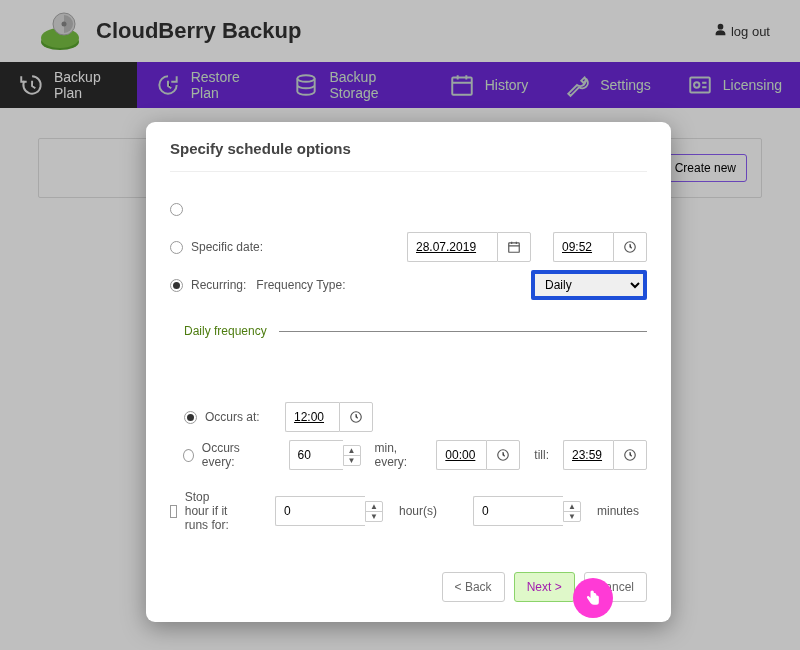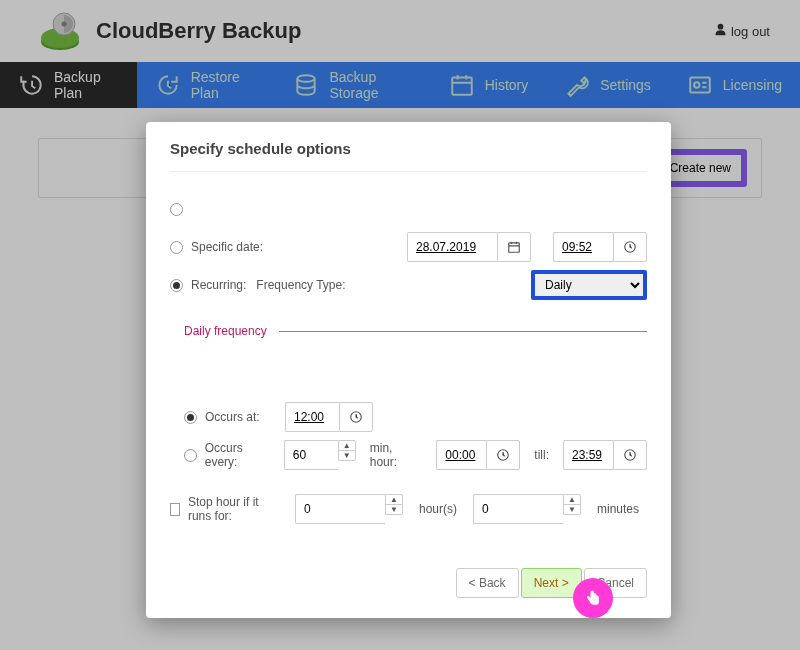--- a/index.html
+++ b/index.html
@@ -34,21 +34,21 @@
     .logout {
       color: #333;
       font-size: 13px;
       display: flex;
       align-items: center;
       gap: 4px;
       cursor: pointer;
     }
     
     .nav {
-      background: #3b82f6;
+      background: #6d28d9;
       display: flex;
       height: 46px;
     }
     .nav-item {
       display: flex;
       align-items: center;
       gap: 10px;
       padding: 0 18px;
       color: #d7f0d7;
       font-size: 14px;
@@ -70,41 +70,41 @@
       border: 1px solid #e0e0e0;
       border-radius: 2px;
       background: #fff;
       height: 60px;
       display: flex;
       justify-content: flex-end;
       align-items: center;
       padding: 0 14px;
     }
     .create-btn {
-      border: 6px solid #8b5cf6;
+      border: 1px solid #8b5cf6;
       background: #fff;
       font-size: 12px;
       padding: 6px 10px;
       border-radius: 3px;
       cursor: pointer;
     }
     
     .overlay {
       position: absolute;
       inset: 0;
       background: rgba(0,0,0,0.25);
     }
     
     .modal {
       position: absolute;
       left: 146px;
       top: 122px;
       width: 525px;
       background: #fff;
-      border-radius: 4px;
+      border-radius: 9px;
       box-shadow: 0 6px 24px rgba(0,0,0,0.35);
       z-index: 20;
       padding: 18px 24px 20px 24px;
     }
     .modal-title {
       font-size: 15px;
       font-weight: bold;
       color: #444;
       padding-bottom: 14px;
       border-bottom: 1px solid #eee;
@@ -173,36 +173,37 @@
     .select {
       border: 4px solid #1d4ed8;
       height: 30px;
       width: 116px;
       font-size: 12px;
       padding: 0 6px;
       border-radius: 2px;
     }
     .fieldset-label {
       font-size: 12px;
-      color: #be185d;
+      color: #4d7c0f;
       display: flex;
       align-items: center;
       gap: 12px;
       margin: 20px 0 10px 14px;
     }
     .fieldset-label .line {
       flex: 1;
       height: 1px;
       background: #888;
     }
     .subopts { margin-top: 60px; }
     .spin {
       display: flex;
-      align-items: flex-start;
+      align-items: center;
       height: 30px;
+      margin-left: 20px;
     }
     .spin .ctl-input {
       width: 90px;
       border-right: none;
       border-radius: 2px 0 0 2px;
     }
     .spin-btns {
       display: flex;
       flex-direction: column;
       width: 18px;
@@ -215,37 +216,37 @@
       display: flex;
       align-items: center;
       justify-content: center;
       cursor: pointer;
       color: #555;
     }
     .spin-btns div:first-child { border-bottom: 1px solid #ccc; }
     .modal-footer {
       display: flex;
       justify-content: flex-end;
-      gap: 2px;
+      gap: 9px;
       padding-top: 40px;
     }
     .btn {
       border: 1px solid #ccc;
       background: #fff;
       font-size: 12px;
       height: 30px;
       padding: 0 12px;
       border-radius: 3px;
       cursor: pointer;
       color: #666;
     }
     .btn.next {
       background: #dff8c9;
       border-color: #8bd36a;
-      color: #a16207;
+      color: #a21caf;
     }
     .cursor-badge {
       position: absolute;
       left: 573px;
       top: 578px;
       width: 40px; height: 40px;
       border-radius: 50%;
       background: #ff3ad6;
       z-index: 50;
       display: flex;
@@ -422,21 +423,21 @@
         <div style="width:6px"></div>
         <input type="radio" class="radio" name="occurs" style="">
         <span style="width:72px">Occurs every:</span>
         <div class="spin">
           <input class="ctl-input" style="width: 54px;" value="60">
           <div class="spin-btns">
             <div>▲</div>
             <div>▼</div>
           </div>
         </div>
-        <span style="margin:0 6px">min, hour:</span>
+        <span style="margin:0 6px">min, every:</span>
         <div class="group">
           <input class="ctl-input" style="width: 50px;" value="00:00">
           <div class="ctl-btn">
             <svg width="14" height="14" viewBox="0 0 24 24">
                 <circle cx="12" cy="12" r="9" fill="none" stroke="#555" stroke-width="2"></circle>
                 <path stroke="#555" stroke-width="2" d="M12 7v5l3 2"></path>
               </svg>
           </div>
         </div>
         <span style="margin:0 6px">till:</span>

